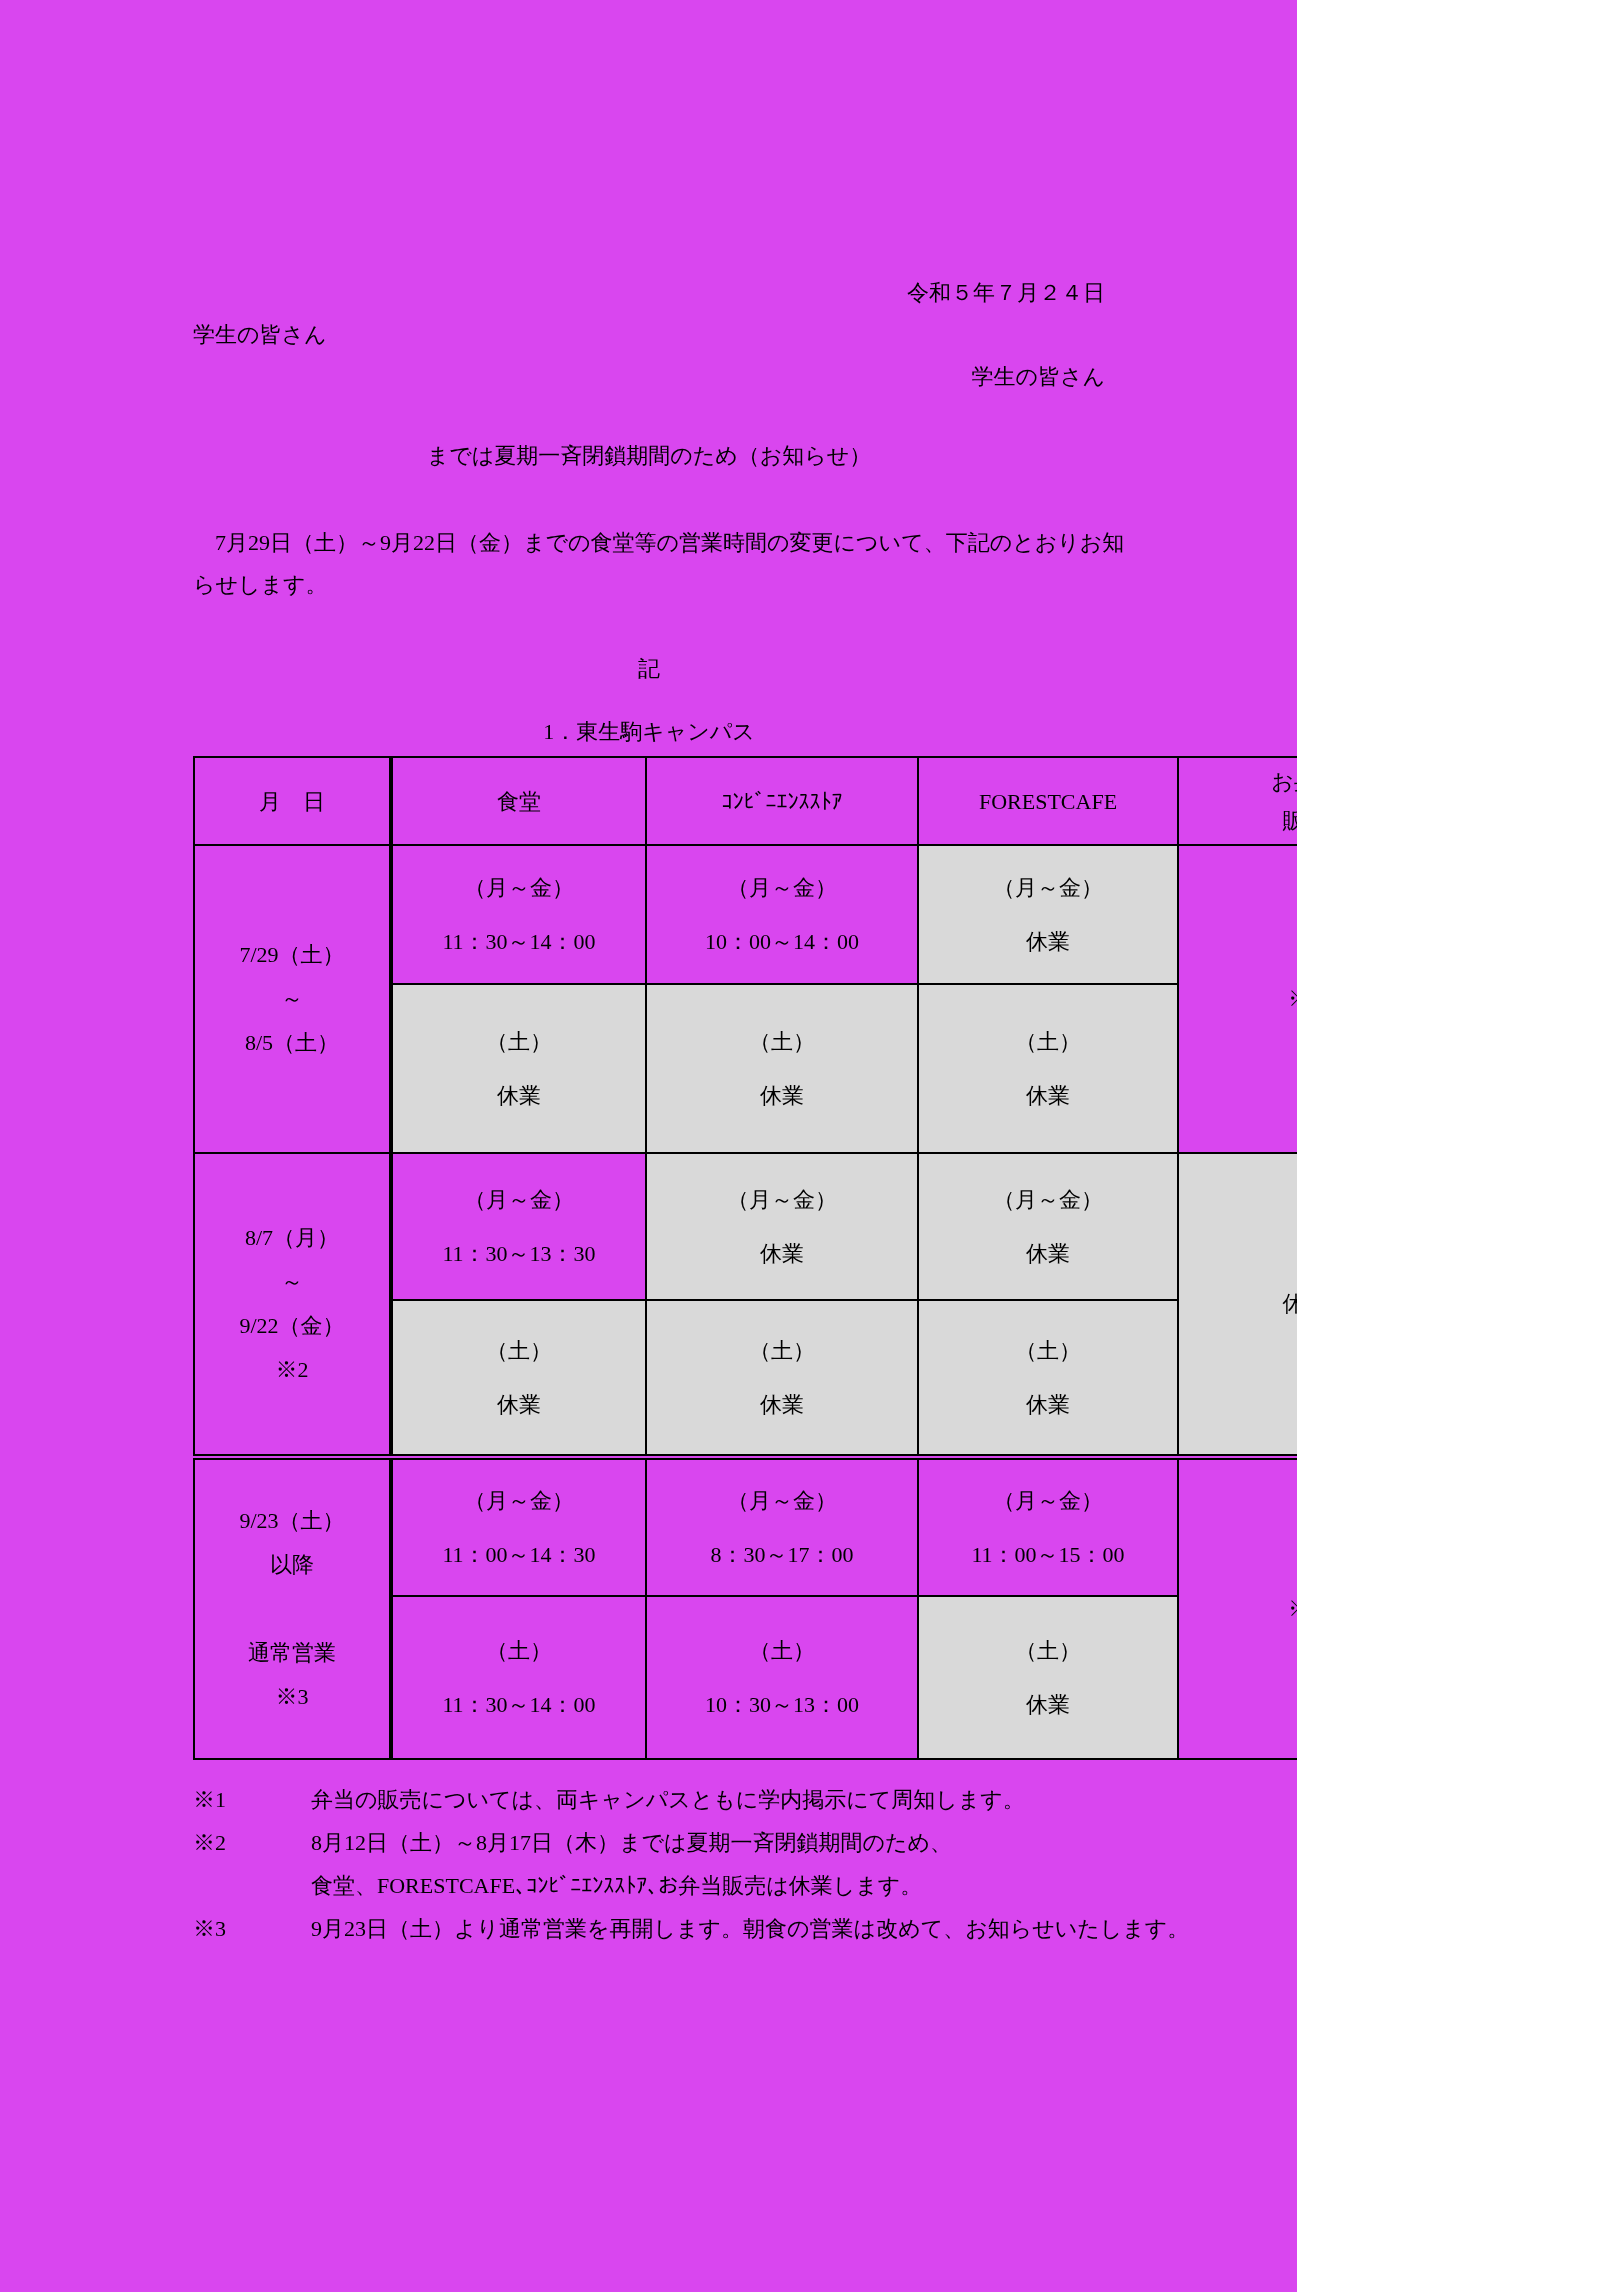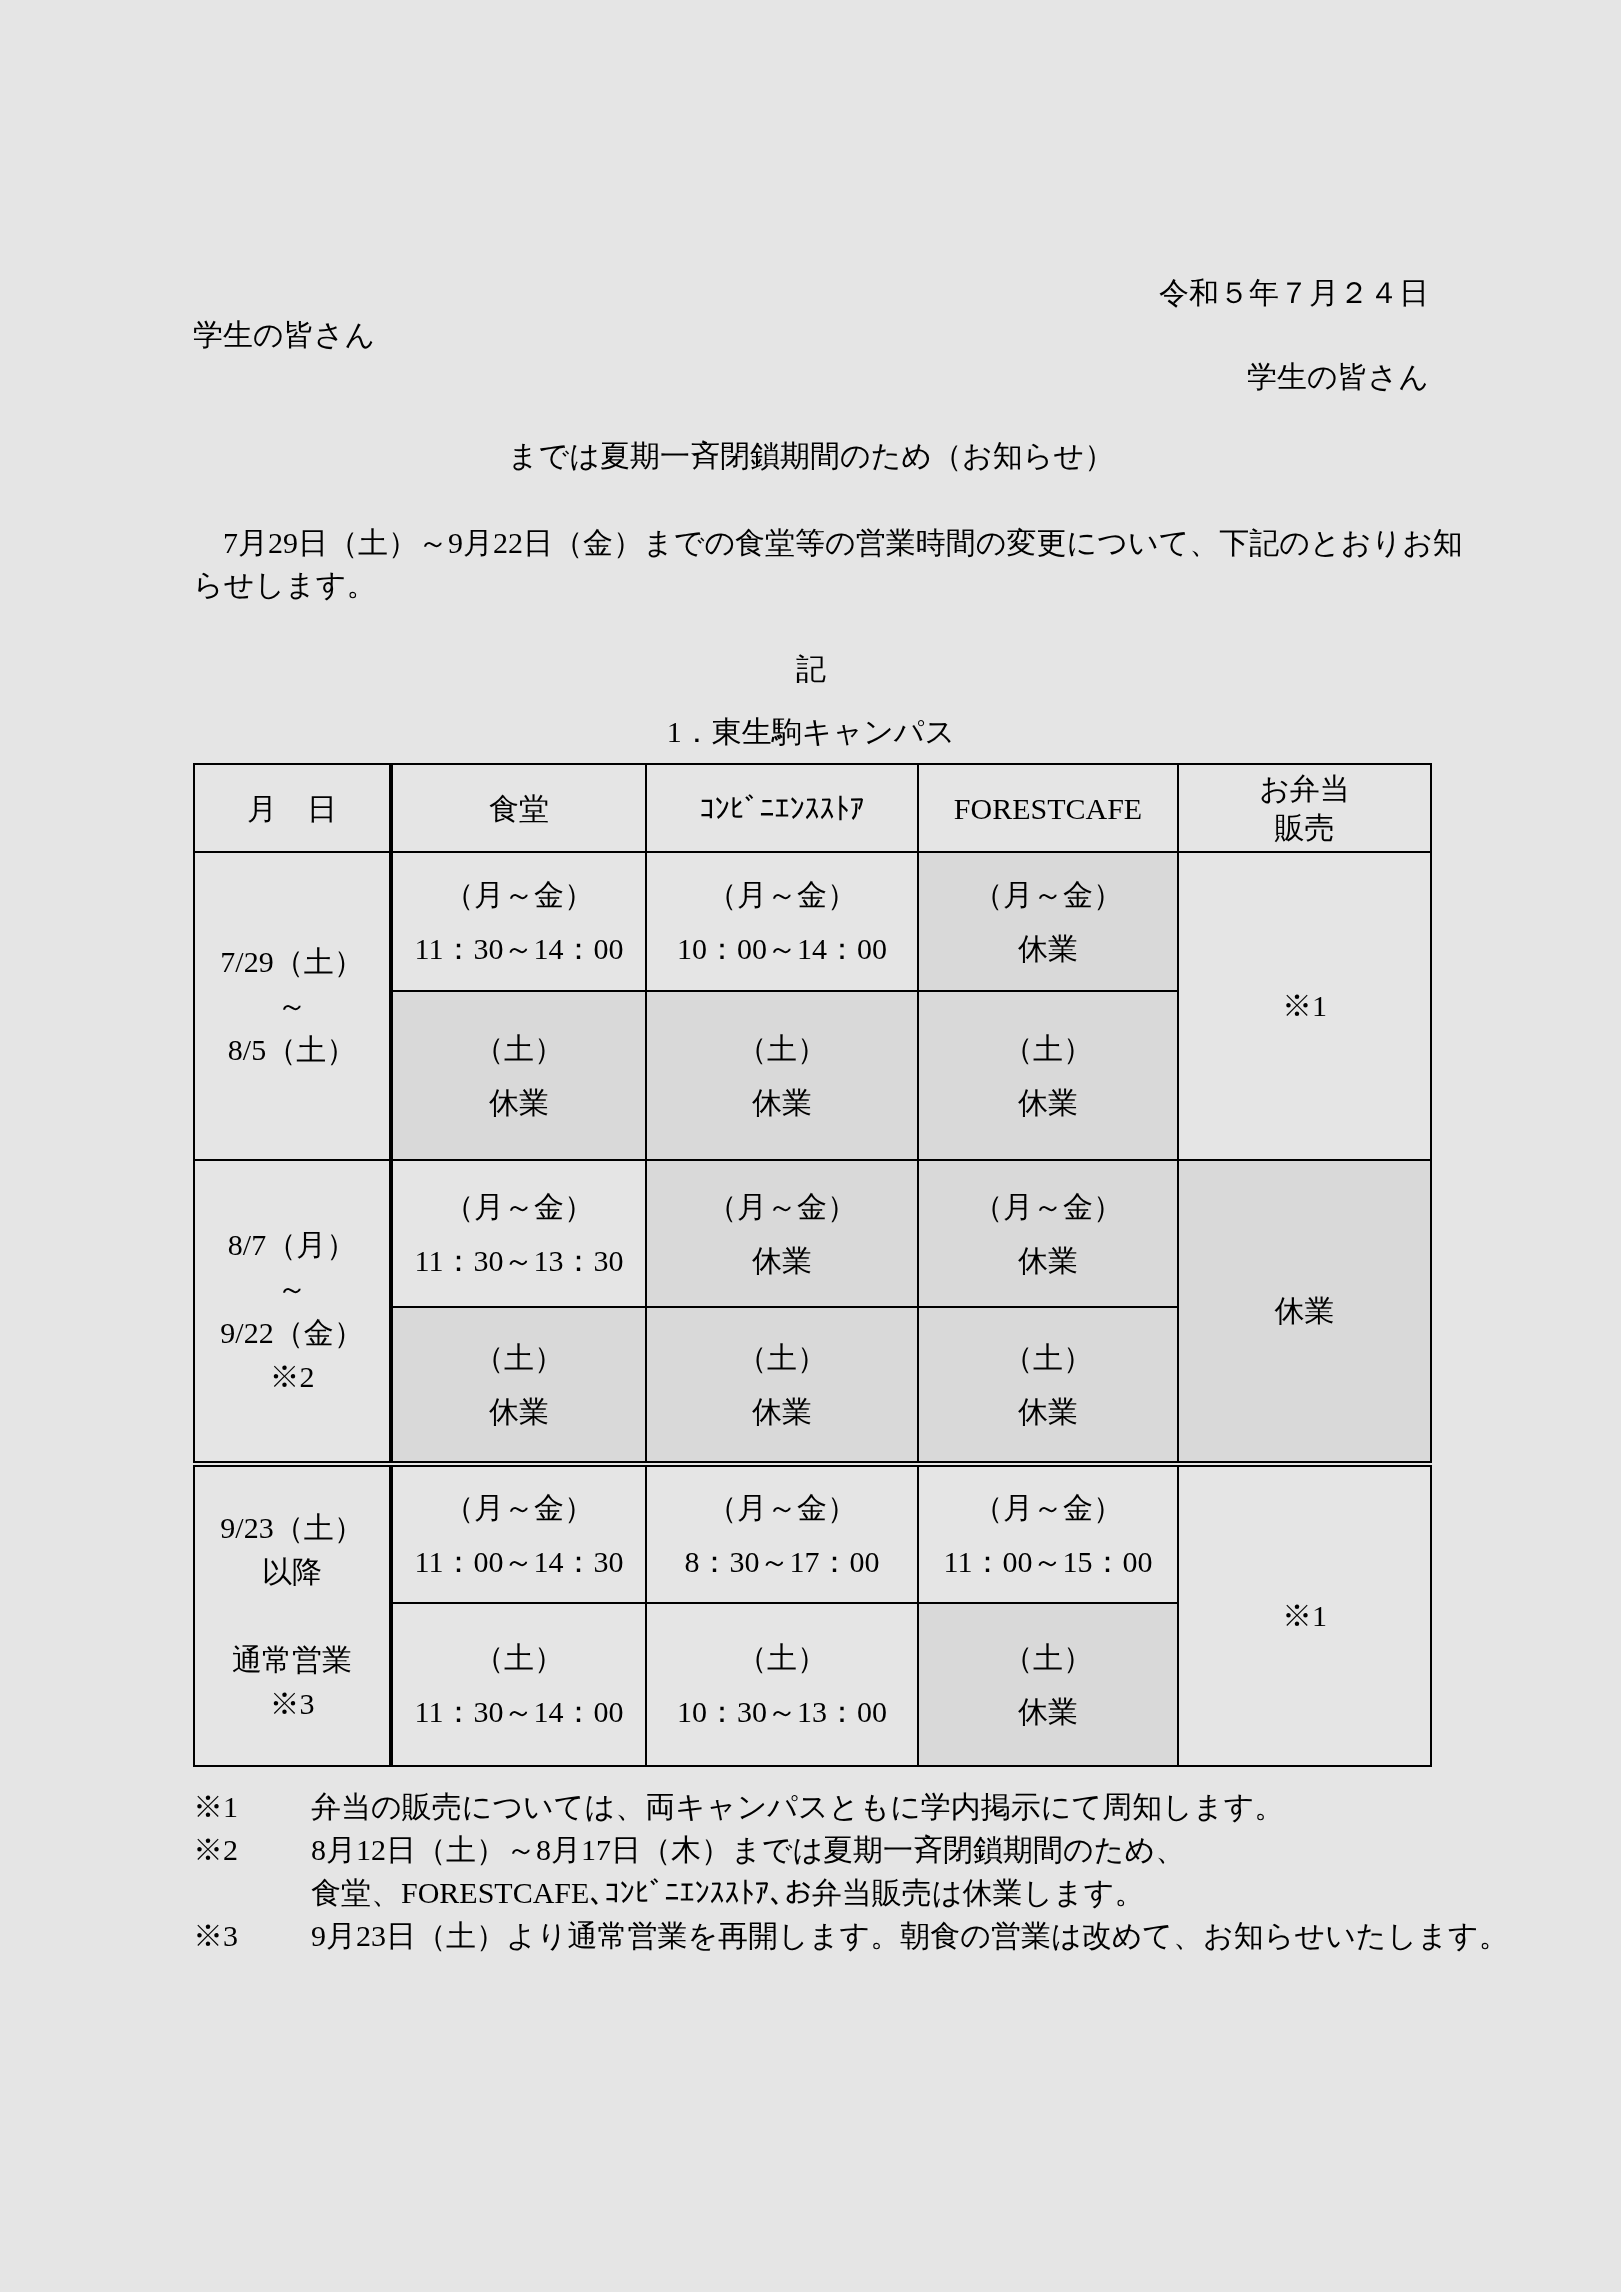--- a/index.html
+++ b/index.html
@@ -1,40 +1,40 @@
 <!DOCTYPE html>
 <html lang="ja"><head>
 <meta charset="utf-8">
 <style>
   html,body { margin:0; padding:0; background:#ffffff; }
   .page {
     position:relative;
-    width:1621px; height:2293px;
-    background:#e5e5e5;
+    width:1297px; height:2293px;
+    background:#d946ef;
     box-sizing:border-box;
     padding:272px 192px 0 193px;
     font-family:"Liberation Serif","DejaVu Serif",serif;
-    font-size:30px;
+    font-size:22px;
     line-height:42px;
     color:#000000;
     overflow:hidden;
   }
   .right { text-align:right; }
   .center { text-align:center; }
   .nowrap { white-space:nowrap; }
   .doc-title { margin-top:37px; }
   .body-para { margin-top:45px; }
   .record-mark { margin-top:42px; }
   .section-heading { margin-top:21px;text-align:center; }
 
   table.sched {
     border-collapse:collapse;
     table-layout:fixed;
     width:1236px;
-    margin-top:10px;
+    margin-top:3px;
     border:2.9px solid #000;
   }
   .sched th, .sched td {
     border:2px solid #000;
     padding:0;
     text-align:center;
     vertical-align:middle;
     font-weight:normal;
     overflow:hidden;
   }

